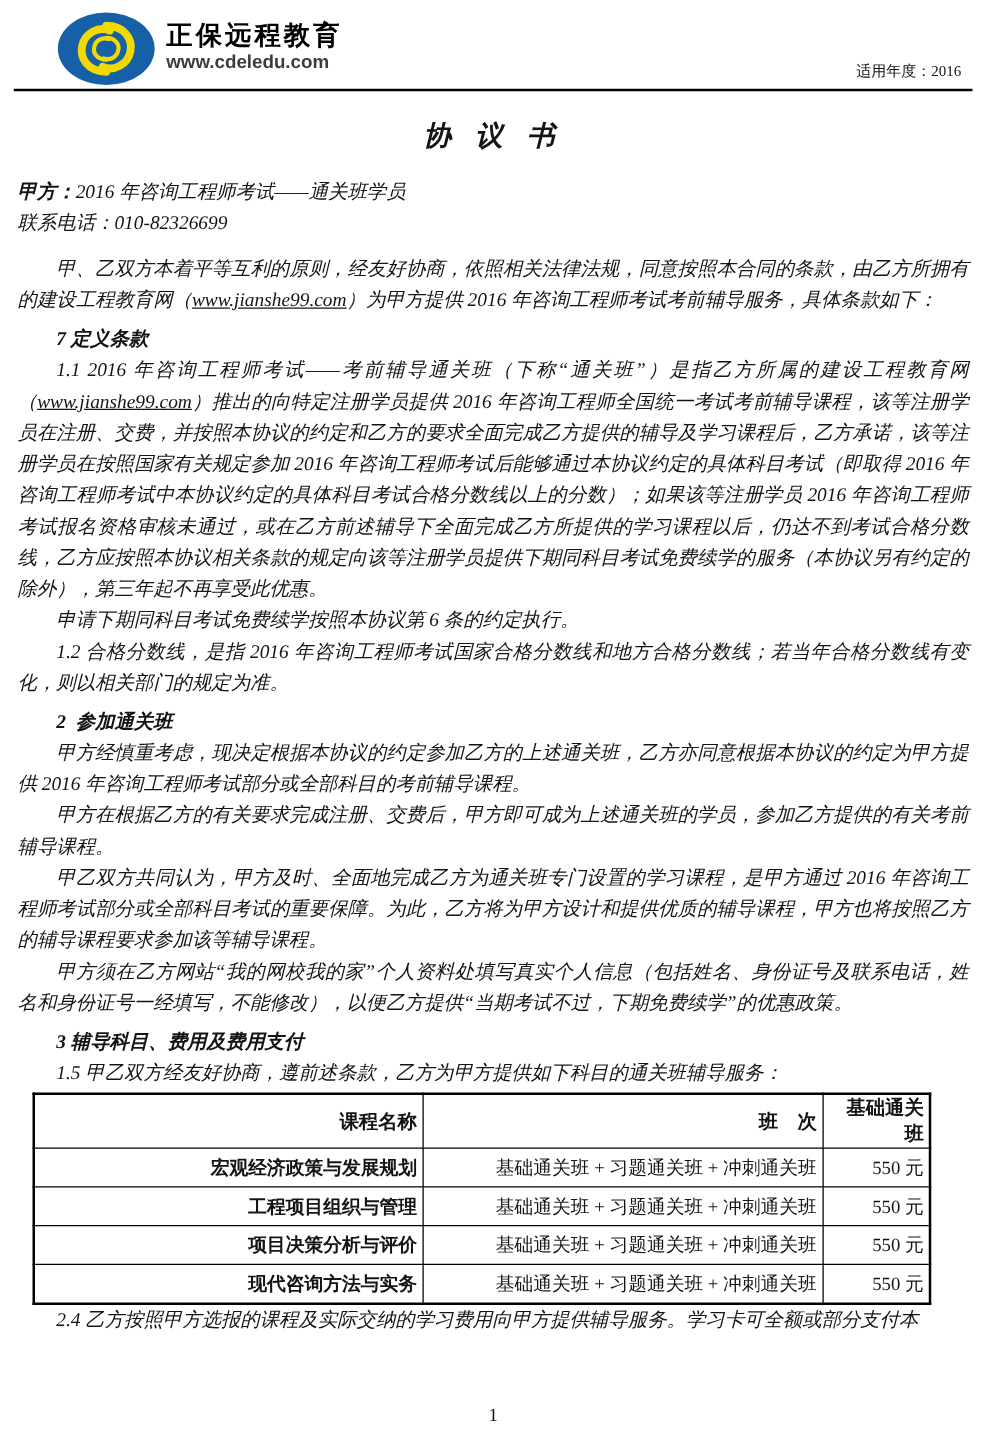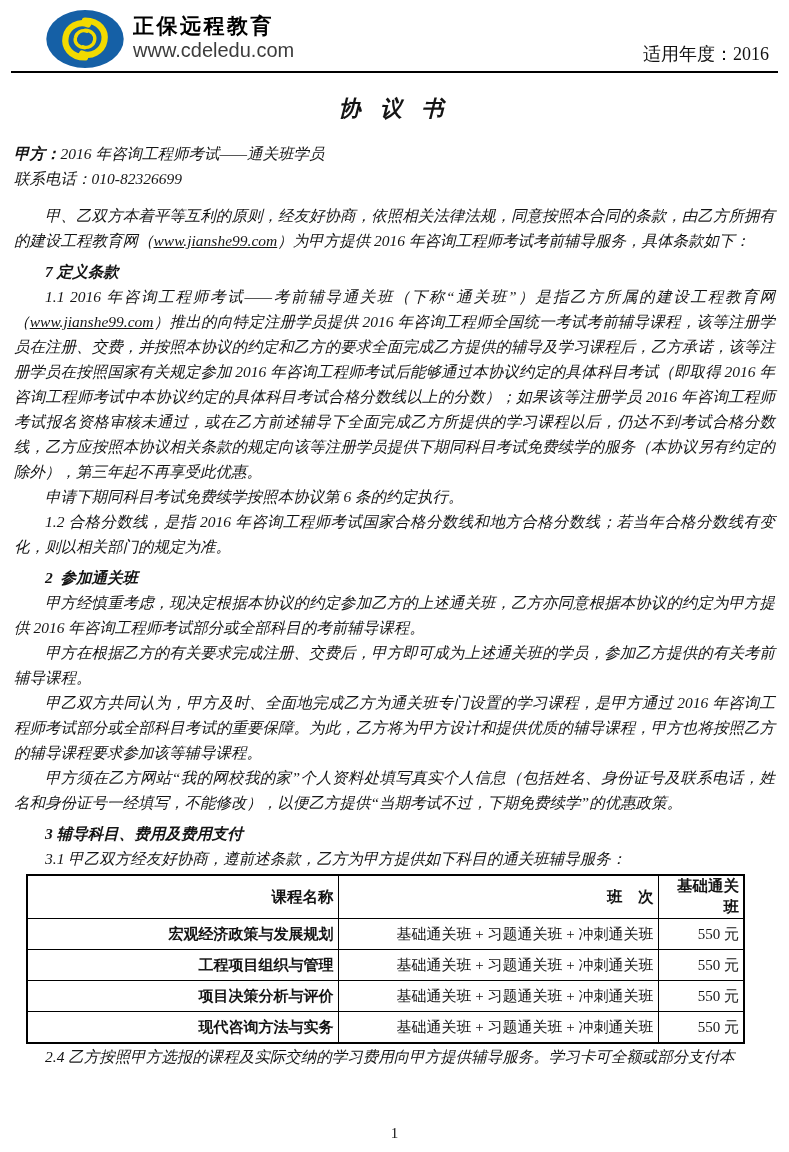--- a/index.html
+++ b/index.html
@@ -11,22 +11,22 @@
     font-family:"Liberation Serif", serif;
     color:#141414;
     overflow:hidden;
   }
   
   .hdr { display:flex; justify-content:space-between; align-items:flex-end; padding:7px 18px 0 44px; height:62px; }
   .brand { display:flex; align-items:center; gap:7px; }
   .logo-wrap { width:82px; height:60px; flex:0 0 auto; }
   .brand-text { display:flex; flex-direction:column; justify-content:center; font-family:"Liberation Sans", sans-serif; line-height:1.15; padding-bottom:2px; }
   .brand-name { font-size:21px; font-weight:bold; letter-spacing:2.5px; color:#000; }
-  .brand-url  { font-size:20px; font-weight:normal; color:#3c3c3c; }
-  .year { font-size:18px; color:#111; padding:0 2px 3px 0; }
+  .brand-url  { font-size:15px; font-weight:bold; color:#3c3c3c; }
+  .year { font-size:12px; color:#111; padding:0 2px 3px 0; }
   .rule { border-top:2.5px solid #000; margin:2px 11px 0 11px; }
 
   
   .content { margin:0 14px; font-size:15.5px; line-height:25px; text-align:justify;font-style:italic; }
   .doc-title { text-align:center; font-weight:bold; font-size:22px; letter-spacing:7px; line-height:32px; margin-top:20px; }
   .party { margin-top:16px; }
   .party.b { margin-top:20px; }
   .party b, .phone b { font-weight:bold; }
   .para { text-indent:2em; }
   .intro { margin-top:12px; }
@@ -88,21 +88,21 @@
     <div class="para">申请下期同科目考试免费续学按照本协议第 6 条的约定执行。</div>
     <div class="para">1.2 合格分数线，是指 2016 年咨询工程师考试国家合格分数线和地方合格分数线；若当年合格分数线有变化，则以相关部门的规定为准。</div>
 
     <div class="sec-h">2  参加通关班</div>
     <div class="para">甲方经慎重考虑，现决定根据本协议的约定参加乙方的上述通关班，乙方亦同意根据本协议的约定为甲方提供 2016 年咨询工程师考试部分或全部科目的考前辅导课程。</div>
     <div class="para">甲方在根据乙方的有关要求完成注册、交费后，甲方即可成为上述通关班的学员，参加乙方提供的有关考前辅导课程。</div>
     <div class="para">甲乙双方共同认为，甲方及时、全面地完成乙方为通关班专门设置的学习课程，是甲方通过 2016 年咨询工程师考试部分或全部科目考试的重要保障。为此，乙方将为甲方设计和提供优质的辅导课程，甲方也将按照乙方的辅导课程要求参加该等辅导课程。</div>
     <div class="para">甲方须在乙方网站“我的网校我的家”个人资料处填写真实个人信息（包括姓名、身份证号及联系电话，姓名和身份证号一经填写，不能修改），以便乙方提供“当期考试不过，下期免费续学”的优惠政策。</div>
 
     <div class="sec-h">3 辅导科目、费用及费用支付</div>
-    <div class="para">3.1 甲乙双方经友好协商，遵前述条款，乙方为甲方提供如下科目的通关班辅导服务：</div>
+    <div class="para">1.5 甲乙双方经友好协商，遵前述条款，乙方为甲方提供如下科目的通关班辅导服务：</div>
   </div>
 
   <div class="tbl-wrap">
     <table class="courses">
       <colgroup>
           <col class="c1">
           <col class="c2">
           <col class="c3">
         </colgroup>
       <tbody>

